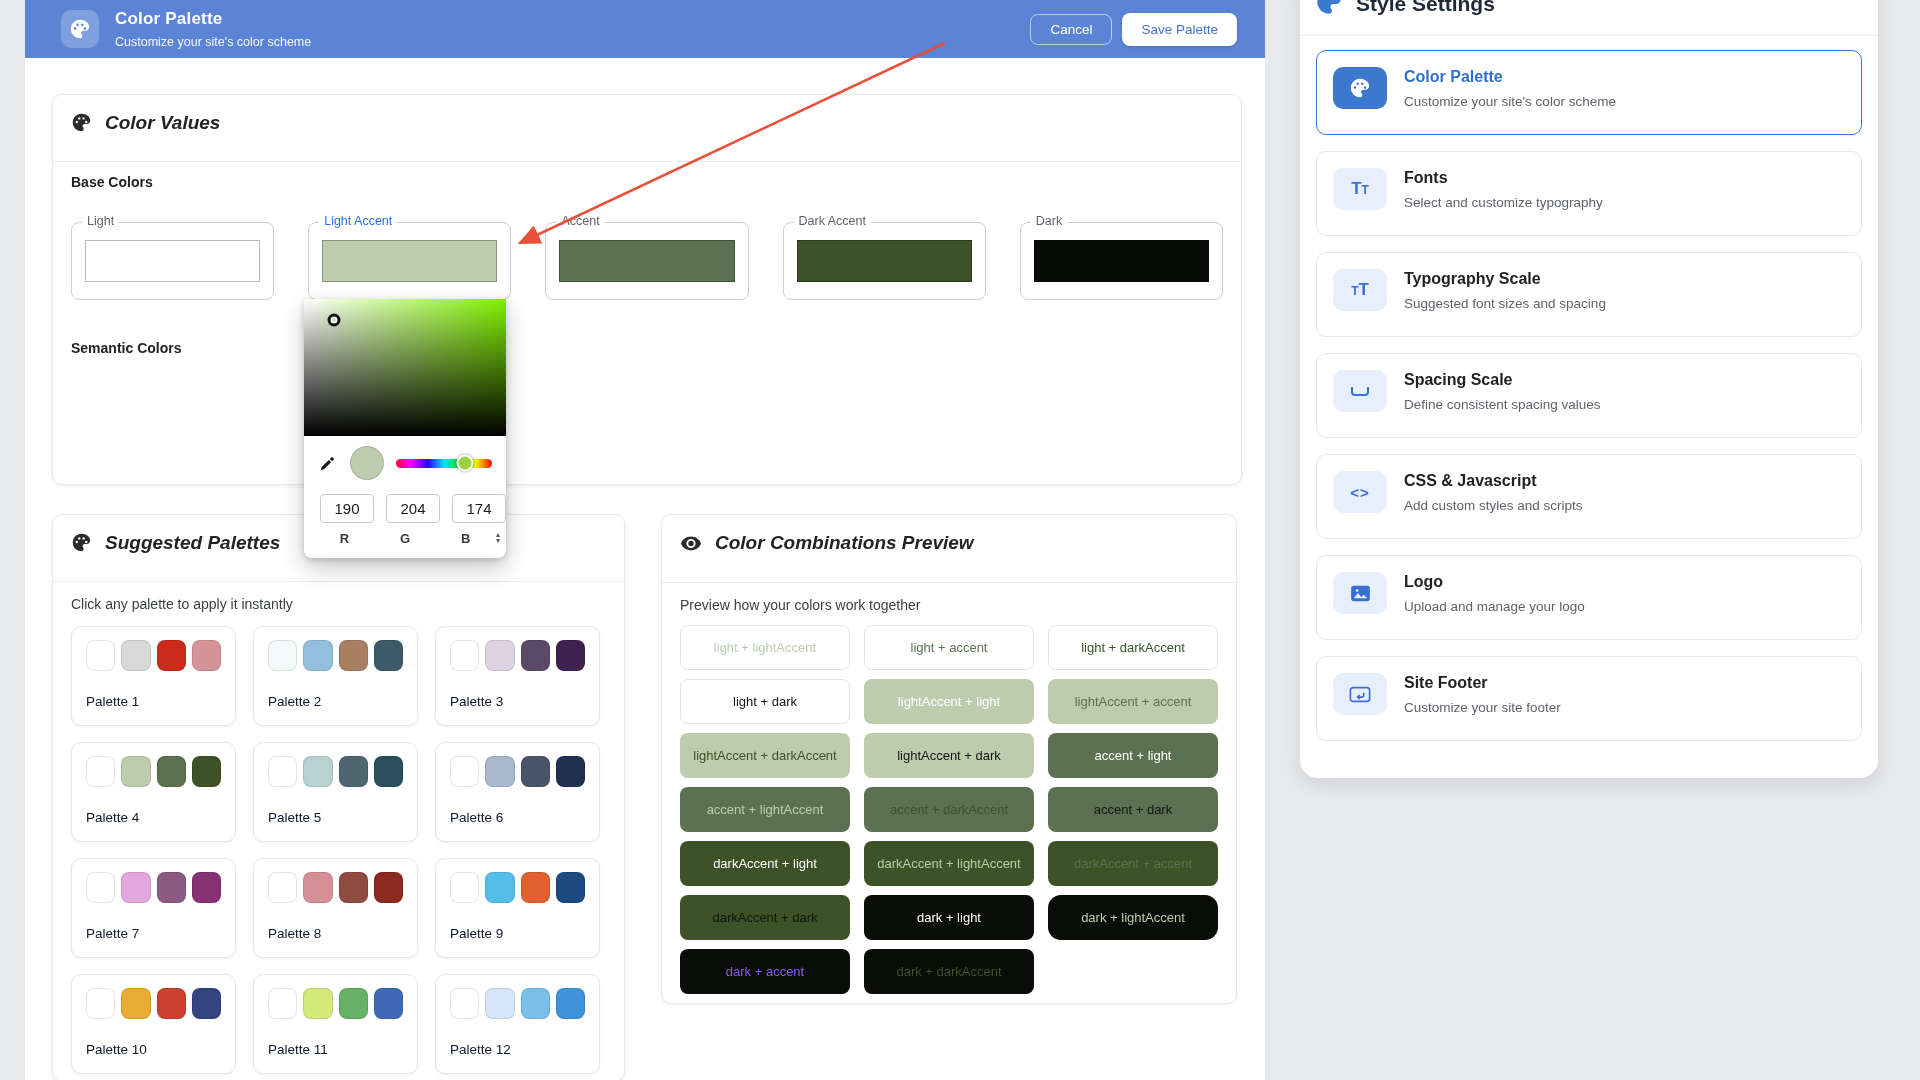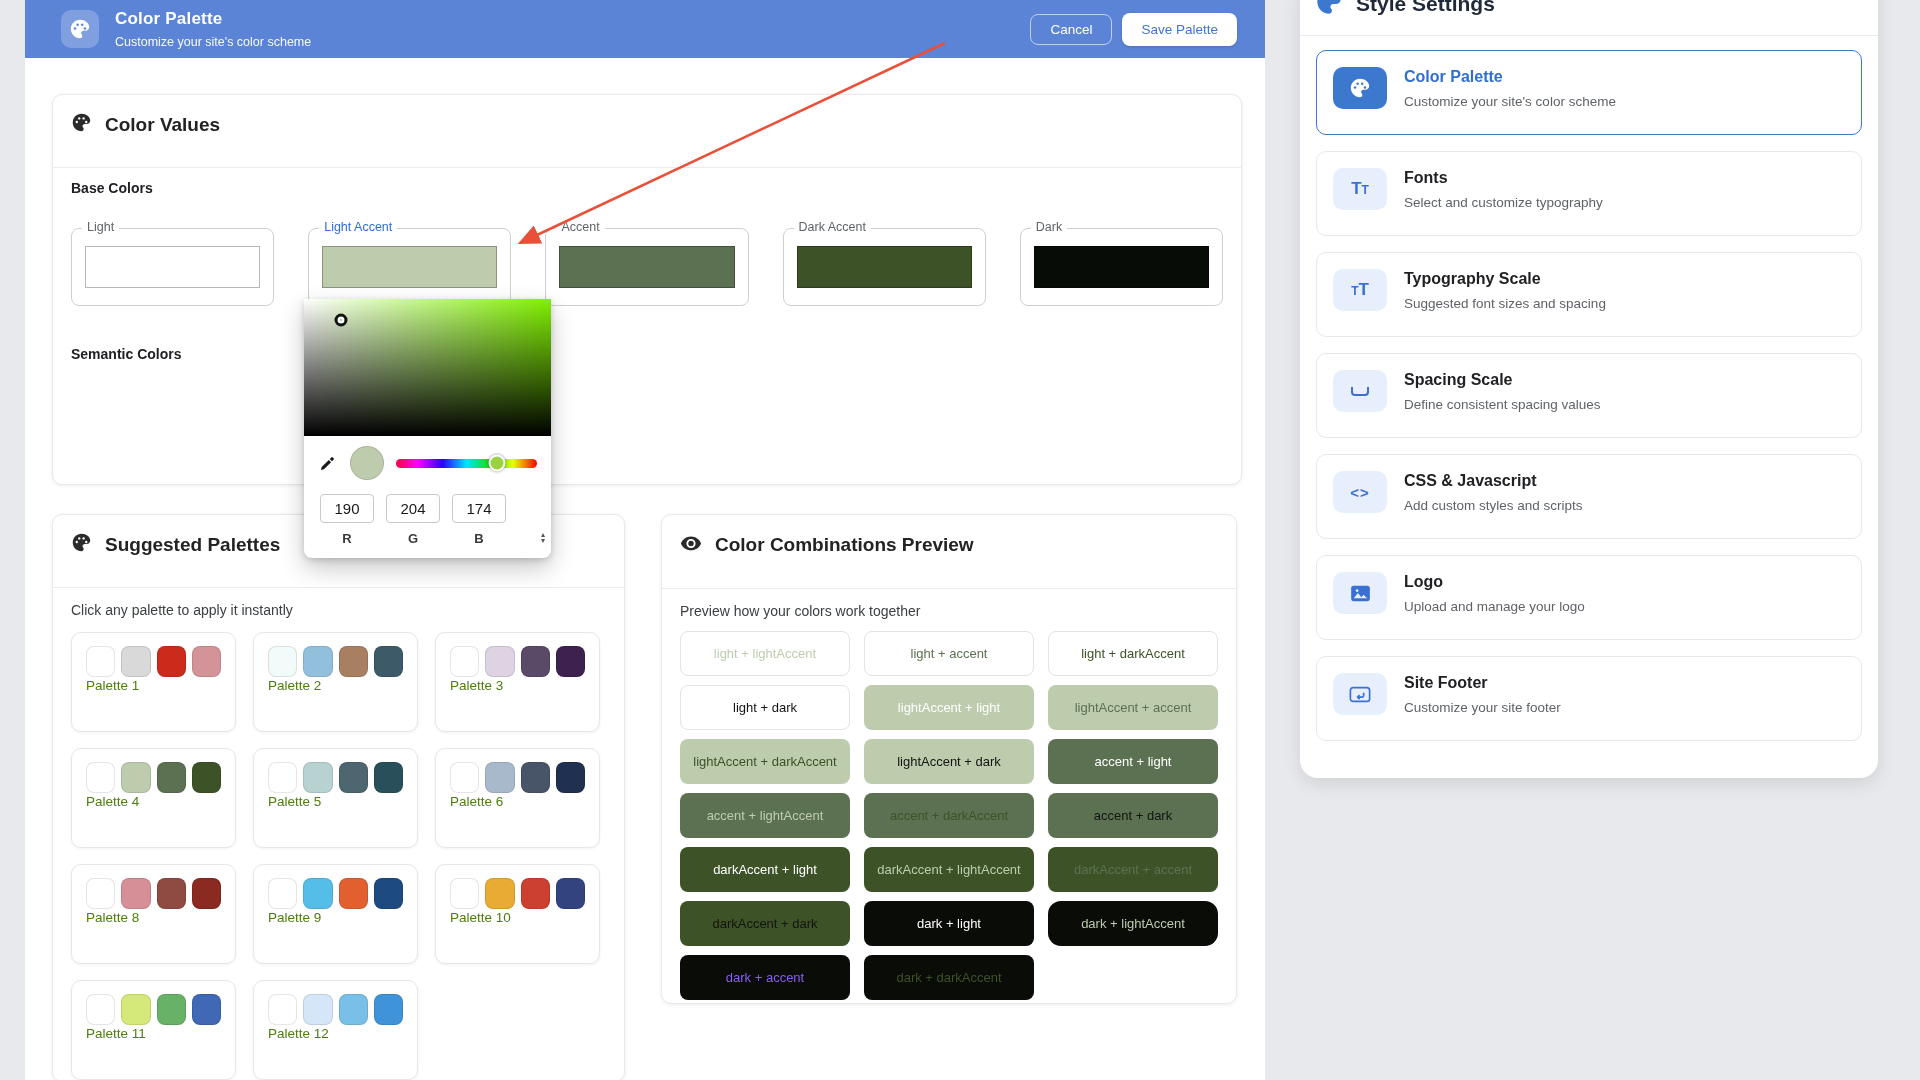--- a/index.html
+++ b/index.html
@@ -11,59 +11,59 @@
   .hdr-icon { width:38px; height:38px; border-radius:10px; background:rgba(255,255,255,.22); display:flex; align-items:center; justify-content:center; color:#fff; flex:0 0 auto; }
   .hdr-text { margin-left:16px; }
   .hdr-title { color:#fff; font-size:17px; font-weight:700; letter-spacing:.2px; }
   .hdr-sub { color:rgba(255,255,255,.95); font-size:12.5px; margin-top:6px; }
   .hdr-btns { margin-left:auto; display:flex; align-items:center; gap:10px; }
   .btn-cancel { background:transparent; border:1px solid rgba(255,255,255,.6); color:#fff; font-size:13.5px; padding:7px 19px; border-radius:8px; cursor:pointer; font-family:inherit; }
   .btn-save { background:#fff; border:none; color:#4374cb; font-size:13.5px; font-weight:500; padding:9px 19px; border-radius:8px; cursor:pointer; font-family:inherit; box-shadow:0 1px 3px rgba(0,0,0,.15); }
 
   
   .section { position:absolute; background:#fff; border:1px solid #e9e9e9; border-radius:10px; box-shadow:0 1px 4px rgba(0,0,0,.07); }
-  .sec-head { display:flex; align-items:center; gap:13px; padding:17px 18px 30px 18px; border-bottom:1px solid #ececec; color:#2b2b2b; }
+  .sec-head { display:flex; gap:13px; padding:17px 18px 24px 18px; border-bottom:1px solid #ececec; color:#2b2b2b;font-style:italic; }
   .sec-title { font-size:19px; font-weight:600; color:#232323; }
   .sec-sub { padding:14px 18px 0 18px; font-size:14px; color:#3c4043; }
 
   .sec-colorvalues { left:27px; top:94px; width:1190px; height:391px; }
   .cv-body { padding:12px 18px 0 18px; }
   .group-label { font-size:14px; font-weight:700; color:#202124; }
   .swatch-grid { display:grid; grid-template-columns:repeat(5,1fr); gap:34px; margin-top:32px; }
   .fieldset { position:relative; border:1px solid #cfcfcf; border-radius:8px; height:78px; background:#fff; cursor:pointer; }
   .fieldset .legend { position:absolute; top:-9px; left:10px; background:#fff; padding:0 5px; font-size:12.5px; color:#5f6368; white-space:nowrap; }
   .fieldset.selected .legend { color:#2e6be5; }
   .fieldset .swatch { position:absolute; left:13px; right:13px; top:17px; height:42px; border:1px solid rgba(0,0,0,.28); }
   .sem-label { margin-top:40px; }
   .sem-grid { margin-top:30px; }
   .cell-1{grid-column:1} .cell-3{grid-column:3} .cell-4{grid-column:4} .cell-5{grid-column:5}
 
   
-  .picker { position:absolute; left:279px; top:299px; width:247px; background:#fff; border-radius:0 0 8px 8px; box-shadow:0 10px 24px rgba(0,0,0,.22),0 2px 6px rgba(0,0,0,.16); z-index:60; padding-bottom:12px; }
+  .picker { position:absolute; left:279px; top:299px; width:202px; background:#fff; border-radius:0 0 8px 8px; box-shadow:0 10px 24px rgba(0,0,0,.22),0 2px 6px rgba(0,0,0,.16); z-index:60; padding-bottom:12px; }
   .sat { height:137px; position:relative; background:linear-gradient(to top,#000,rgba(0,0,0,0)), linear-gradient(to right,#fff,hsl(88,100%,47%)); cursor:crosshair; }
   .sat-cursor { position:absolute; left:15%; top:15%; width:13px; height:13px; border:3px solid #141414; border-radius:50%; box-shadow:inset 0 0 0 2px #fff; transform:translate(-50%,-50%); }
   .pick-controls { display:flex; align-items:center; padding:10px 14px 6px 14px; }
   .dropper { flex:0 0 auto; color:#1a1a1a; cursor:pointer; display:flex; }
   .cur-swatch { width:34px; height:34px; border-radius:50%; margin:0 12px 0 12px; border:1px solid rgba(0,0,0,.12); flex:0 0 auto; }
   .hue { flex:1; height:9px; border-radius:5px; position:relative; cursor:pointer;
          background:linear-gradient(to right,#ff0040 0%,#ff00ff 15%,#2a00ff 33%,#00e5ff 50%,#12e012 66%,#e8ff00 83%,#ff0000 100%); }
   .hue-handle { position:absolute; left:71.5%; top:50%; width:17px; height:17px; border:2.5px solid #fff; border-radius:50%; background:#9cd23f; box-shadow:0 0 3px rgba(0,0,0,.45); transform:translate(-50%,-50%); }
   .rgb-row { display:flex; gap:12px; padding:8px 16px 0 16px; }
   .rgb-row input { width:54px; height:29px; text-align:center; font-size:15px; font-family:inherit; color:#1a1a1a; border:1px solid #c9c9c9; border-radius:4px; outline:none; }
   .rgb-labels { display:flex; gap:12px; padding:8px 16px 0 16px; position:relative; }
   .rgb-labels span.lab { width:54px; text-align:center; font-size:13px; font-weight:600; color:#3a3a3a; }
   .mode-toggle { position:absolute; right:6px; top:9px; display:flex; flex-direction:column; line-height:6px; font-size:8px; color:#555; cursor:pointer; }
 
   
   .sec-suggested { left:27px; top:514px; width:573px; height:568px; }
   .pal-grid { display:grid; grid-template-columns:repeat(3,165px); gap:16px 17px; margin:14px 18px 0 18px; }
   .pal-card { height:100px; border:1px solid #e7e7e7; border-radius:10px; background:#fff; box-shadow:0 1px 3px rgba(0,0,0,.06); padding:13px 14px; cursor:pointer; }
   .pal-swatches { display:flex; gap:6px; }
   .pal-swatch { width:31px; height:31px; border-radius:8px; border:1px solid rgba(0,0,0,.10); }
-  .pal-label { margin-top:1px; font-size:13.5px; color:#4d7c0f; }
+  .pal-label { margin-top:23px; font-size:13.5px; color:#0f172a; }
 
   
   .sec-combos { left:636px; top:514px; width:576px; height:490px; }
   .chip-grid { display:grid; grid-template-columns:repeat(3,1fr); grid-auto-rows:45px; gap:9px 14px; margin:12px 18px 0 18px; }
   .chip { border-radius:8px; display:flex; align-items:center; justify-content:center; font-size:13px; font-weight:500; }
   .chip-border { border:1px solid #e3e3e3; }
 
   
   .sidebar { position:absolute; left:1300px; top:-24px; width:578px; height:802px; background:#fff; border-radius:18px; box-shadow:0 6px 18px rgba(0,0,0,.10); }
   .sb-head { display:flex; align-items:center; gap:13px; padding:12px 16px 15px 15px; border-bottom:1px solid #e8eaed; color:#3b78ce; }
@@ -237,20 +237,29 @@
         <div class="pal-label">Palette 5</div>
       </div>
       <div class="pal-card">
         <div class="pal-swatches">
           <span class="pal-swatch" style="background: rgb(255, 255, 255);"></span>
             <span class="pal-swatch" style="background: rgb(169, 185, 204);"></span>
             <span class="pal-swatch" style="background: rgb(72, 84, 104);"></span>
             <span class="pal-swatch" style="background: rgb(31, 48, 80);"></span>
         </div>
         <div class="pal-label">Palette 6</div>
+      </div>
+      <div class="pal-card">
+        <div class="pal-swatches">
+          <span class="pal-swatch" style="background: rgb(255, 255, 255);"></span>
+            <span class="pal-swatch" style="background: rgb(226, 167, 220);"></span>
+            <span class="pal-swatch" style="background: rgb(138, 90, 128);"></span>
+            <span class="pal-swatch" style="background: rgb(136, 48, 118);"></span>
+        </div>
+        <div class="pal-label">Palette 7</div>
       </div>
       <div class="pal-card">
         <div class="pal-swatches">
           <span class="pal-swatch" style="background: rgb(255, 255, 255);"></span>
             <span class="pal-swatch" style="background: rgb(215, 143, 151);"></span>
             <span class="pal-swatch" style="background: rgb(143, 74, 66);"></span>
             <span class="pal-swatch" style="background: rgb(138, 42, 32);"></span>
         </div>
         <div class="pal-label">Palette 8</div>
       </div>

